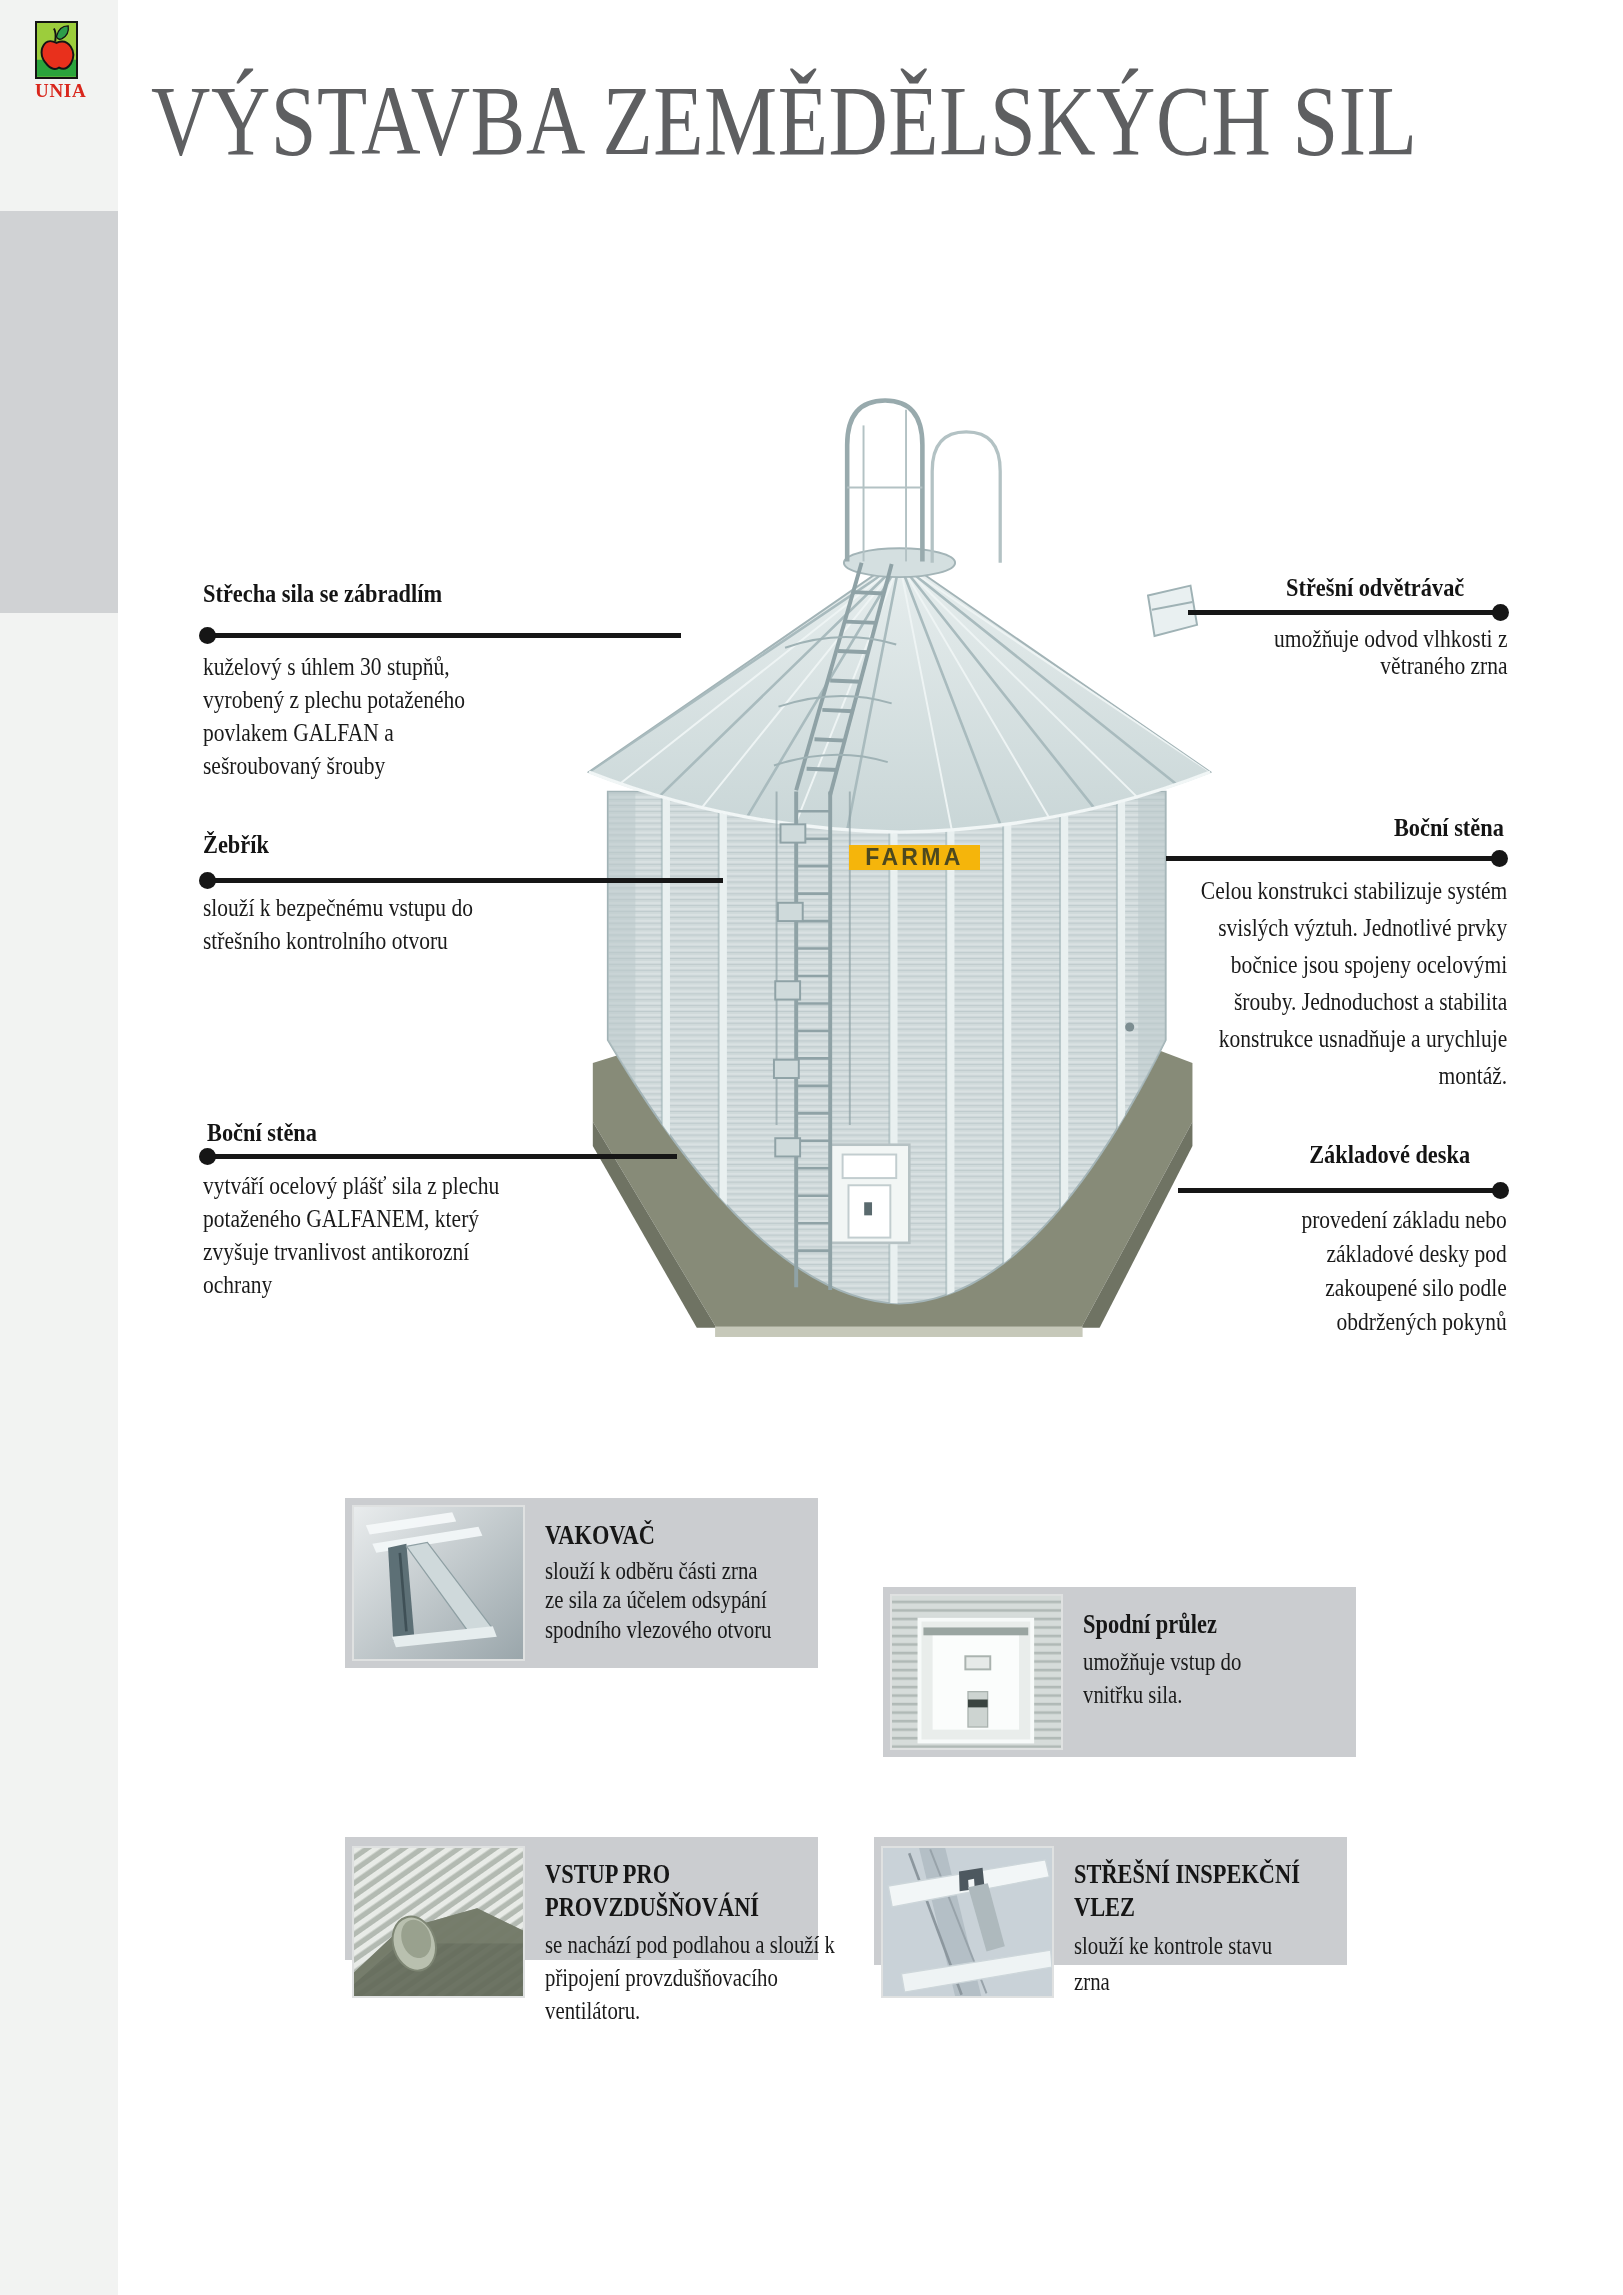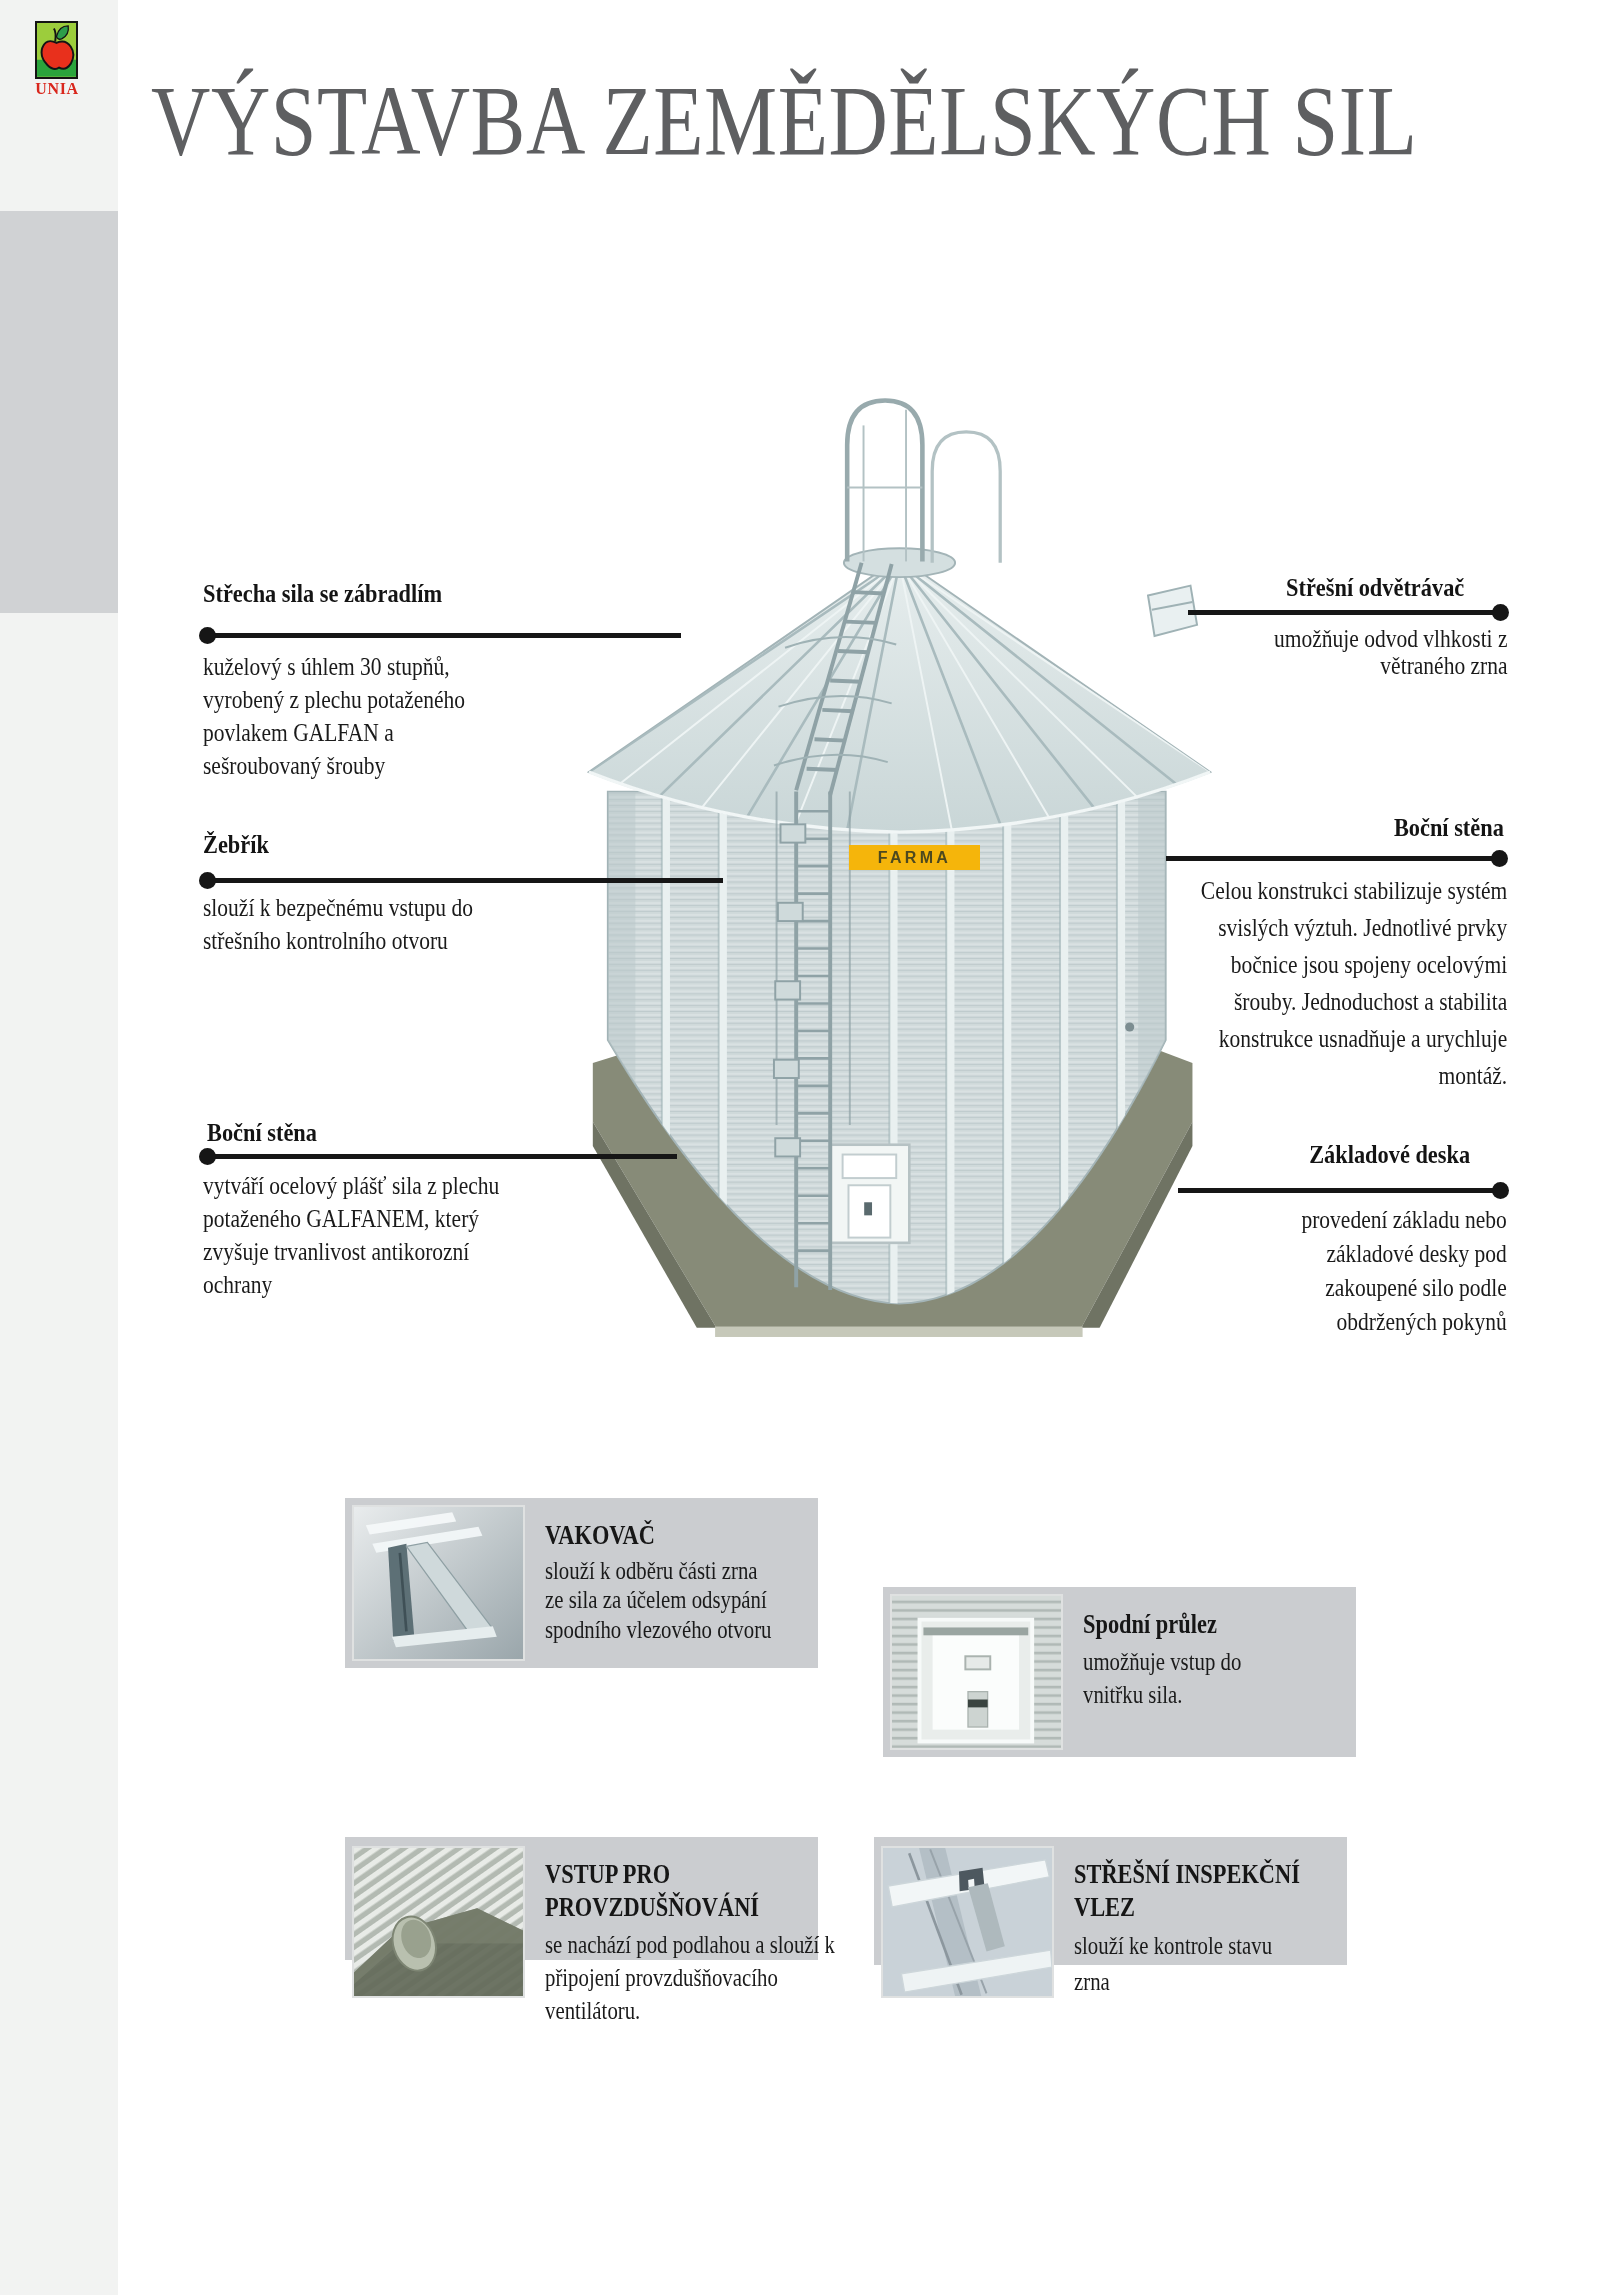--- a/index.html
+++ b/index.html
@@ -7,31 +7,31 @@
         font-family:"Liberation Serif",serif;overflow:hidden;}
 
   
   .strip-light{position:absolute;left:0;top:0;width:118px;height:2295px;background:#f2f3f2;}
   .strip-dark{position:absolute;left:0;top:211px;width:118px;height:402px;background:#d0d2d4;}
 
   
   .unia{position:absolute;left:35px;top:21px;width:50px;}
   .unia-box{position:relative;width:39px;height:54px;border:2.6px solid #141414;background:#9ccd3c;overflow:hidden;}
   .unia-label{margin-top:1.3px;width:44px;text-align:center;color:#d9261c;font-weight:bold;
-              font-size:16px;letter-spacing:0.7px;}
+              font-size:19px;letter-spacing:0.7px;}
 
   
   .title{position:absolute;left:151px;top:71px;margin:0;font-weight:normal;color:#5e5f61;
          font-size:99px;line-height:1.0;white-space:nowrap;transform:scaleX(0.83);
          transform-origin:0 0;letter-spacing:0.7px;}
 
   
   .silo{position:absolute;left:566px;top:366px;width:667px;height:982px;}
   .farma{position:absolute;left:849px;top:845px;width:131px;height:25px;background:#f5b50b;
-         color:#4d491f;font-family:"Liberation Sans",sans-serif;font-weight:bold;font-size:16px;
+         color:#4d491f;font-family:"Liberation Sans",sans-serif;font-weight:bold;font-size:23px;
          letter-spacing:3.3px;text-align:center;line-height:25.5px;}
 
   
   .co-h{position:absolute;margin:0;font-size:26px;font-weight:bold;color:#141414;white-space:nowrap;}
   .co-b{position:absolute;font-size:25px;color:#1a1a1a;white-space:nowrap;}
   .cond-l{transform:scaleX(0.86);transform-origin:0 0;}
   .cond-r{transform:scaleX(0.86);transform-origin:100% 0;}
   .al-r{text-align:right;}
   .t-l1{left:203px;top:579px;} .b-l1{left:203px;top:650px;line-height:33px;}
   .t-l2{left:203px;top:830px;} .b-l2{left:203px;top:891px;line-height:33px;}

